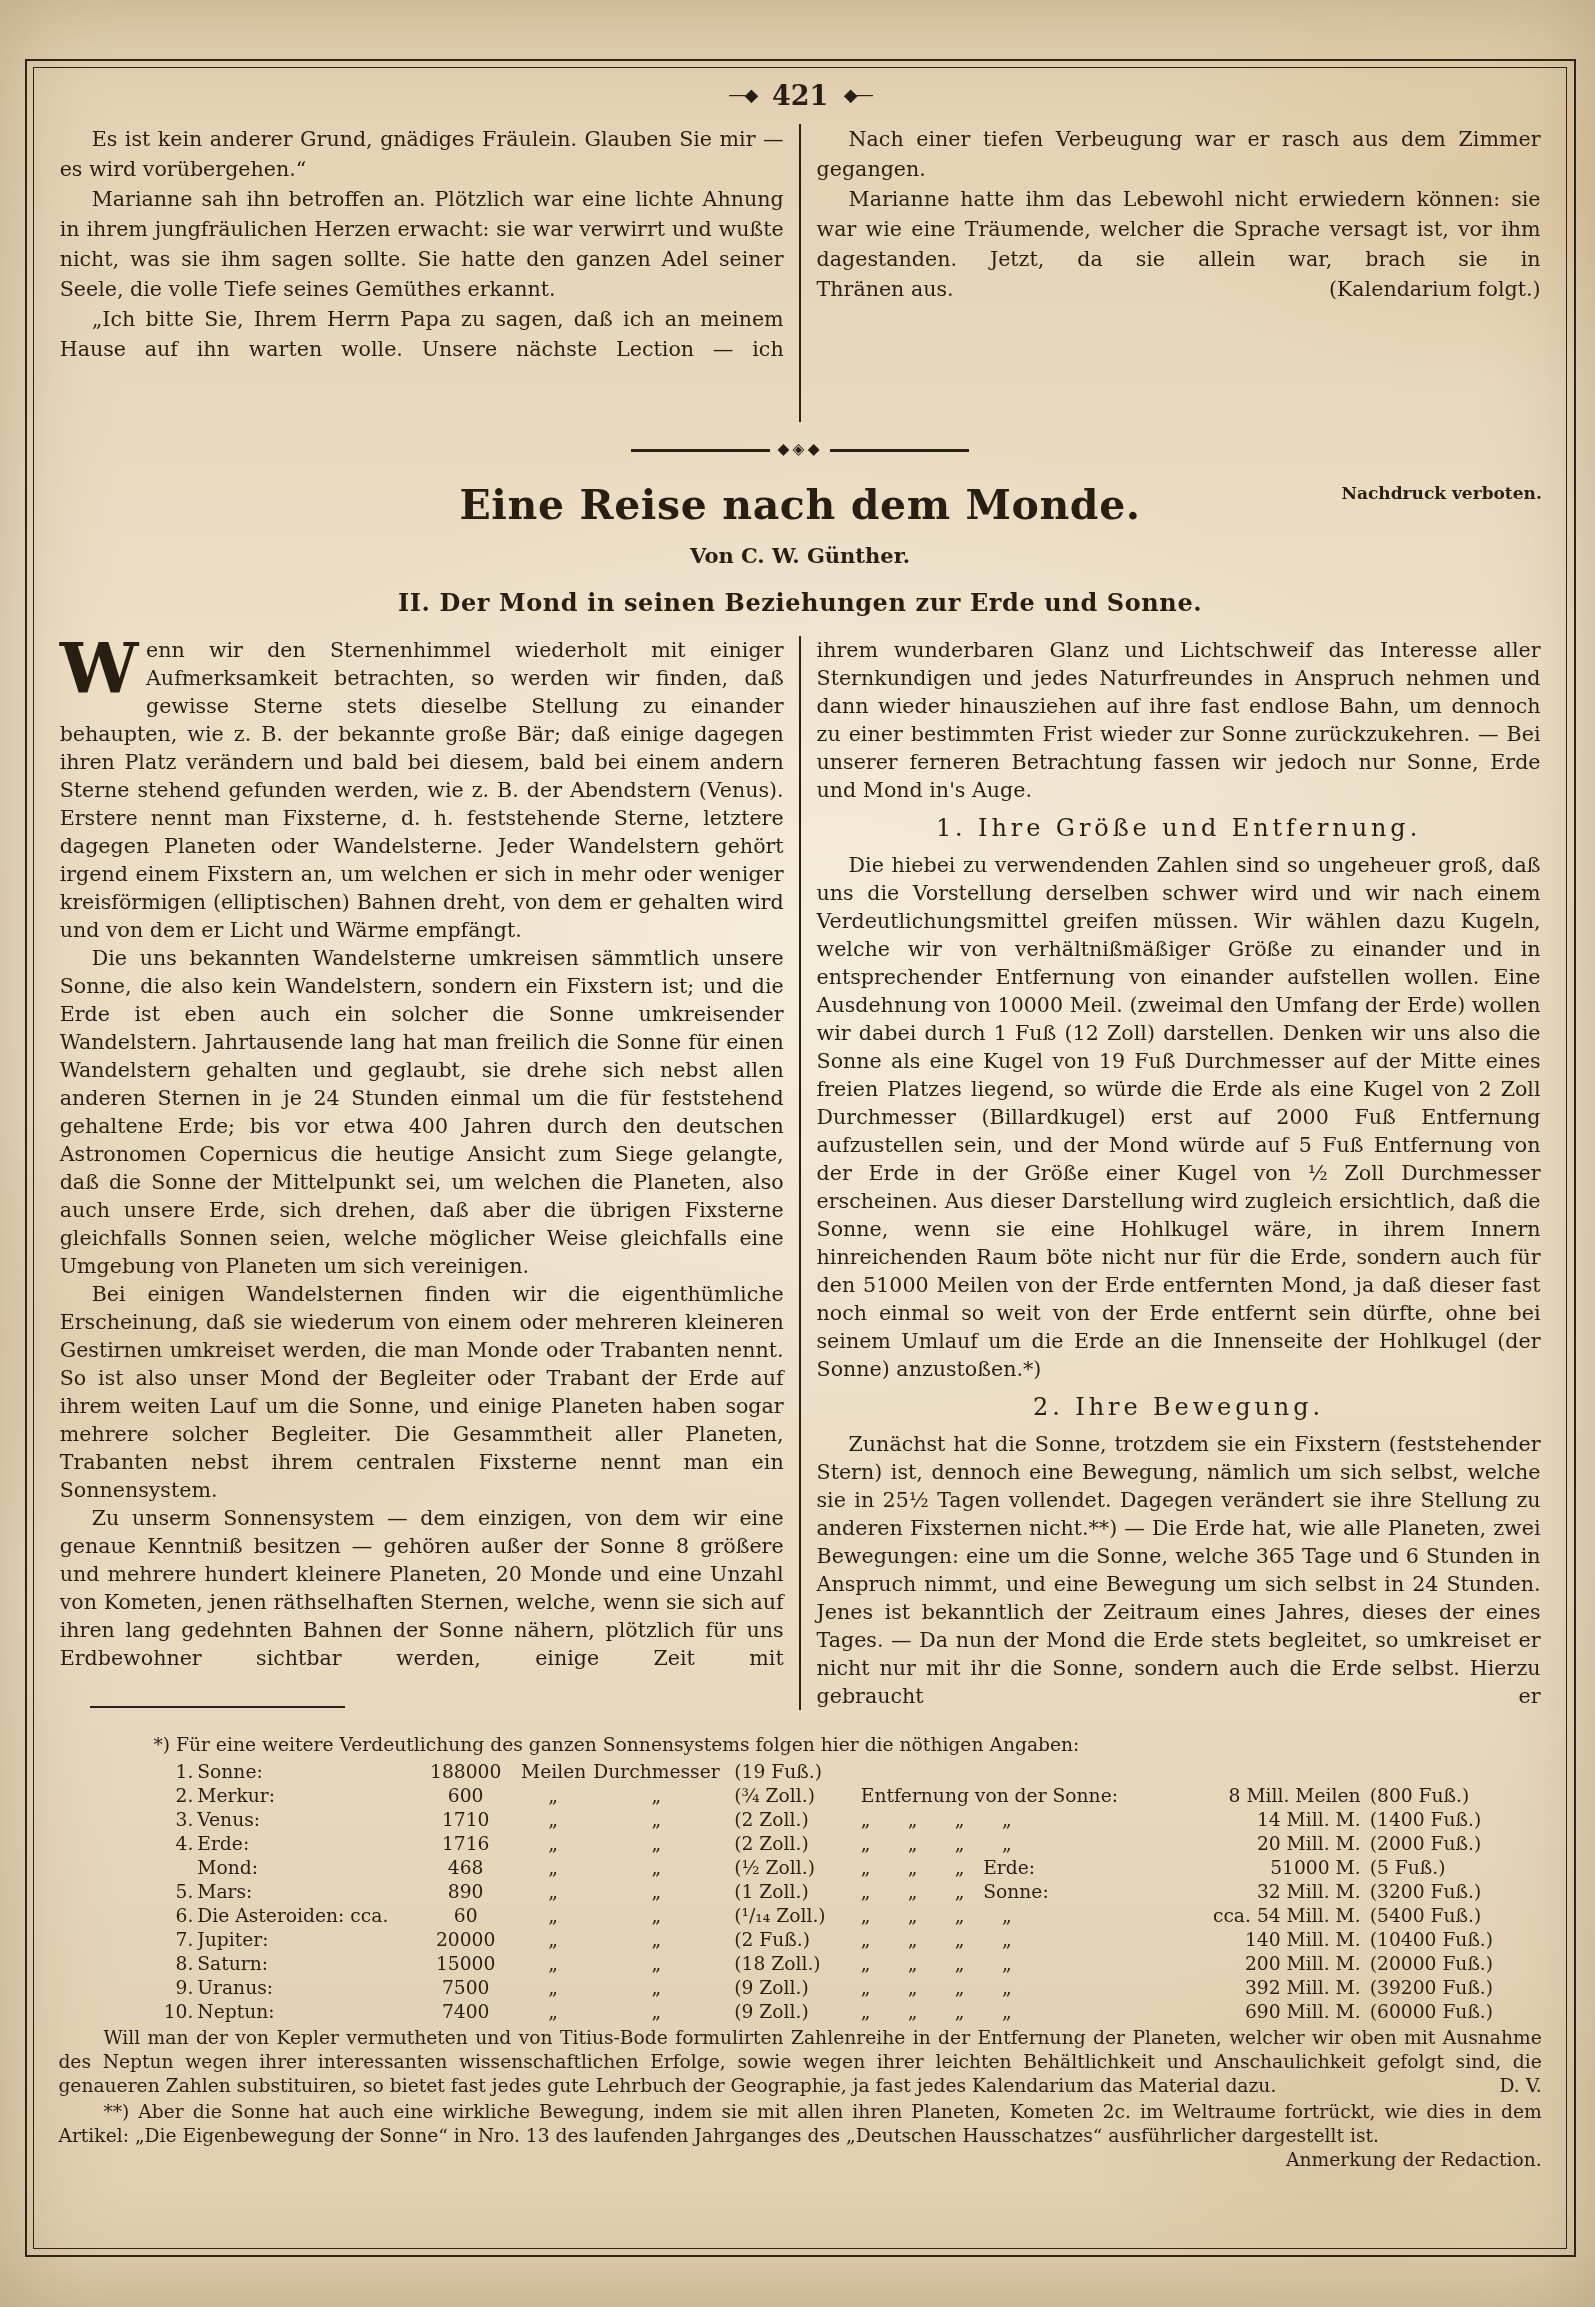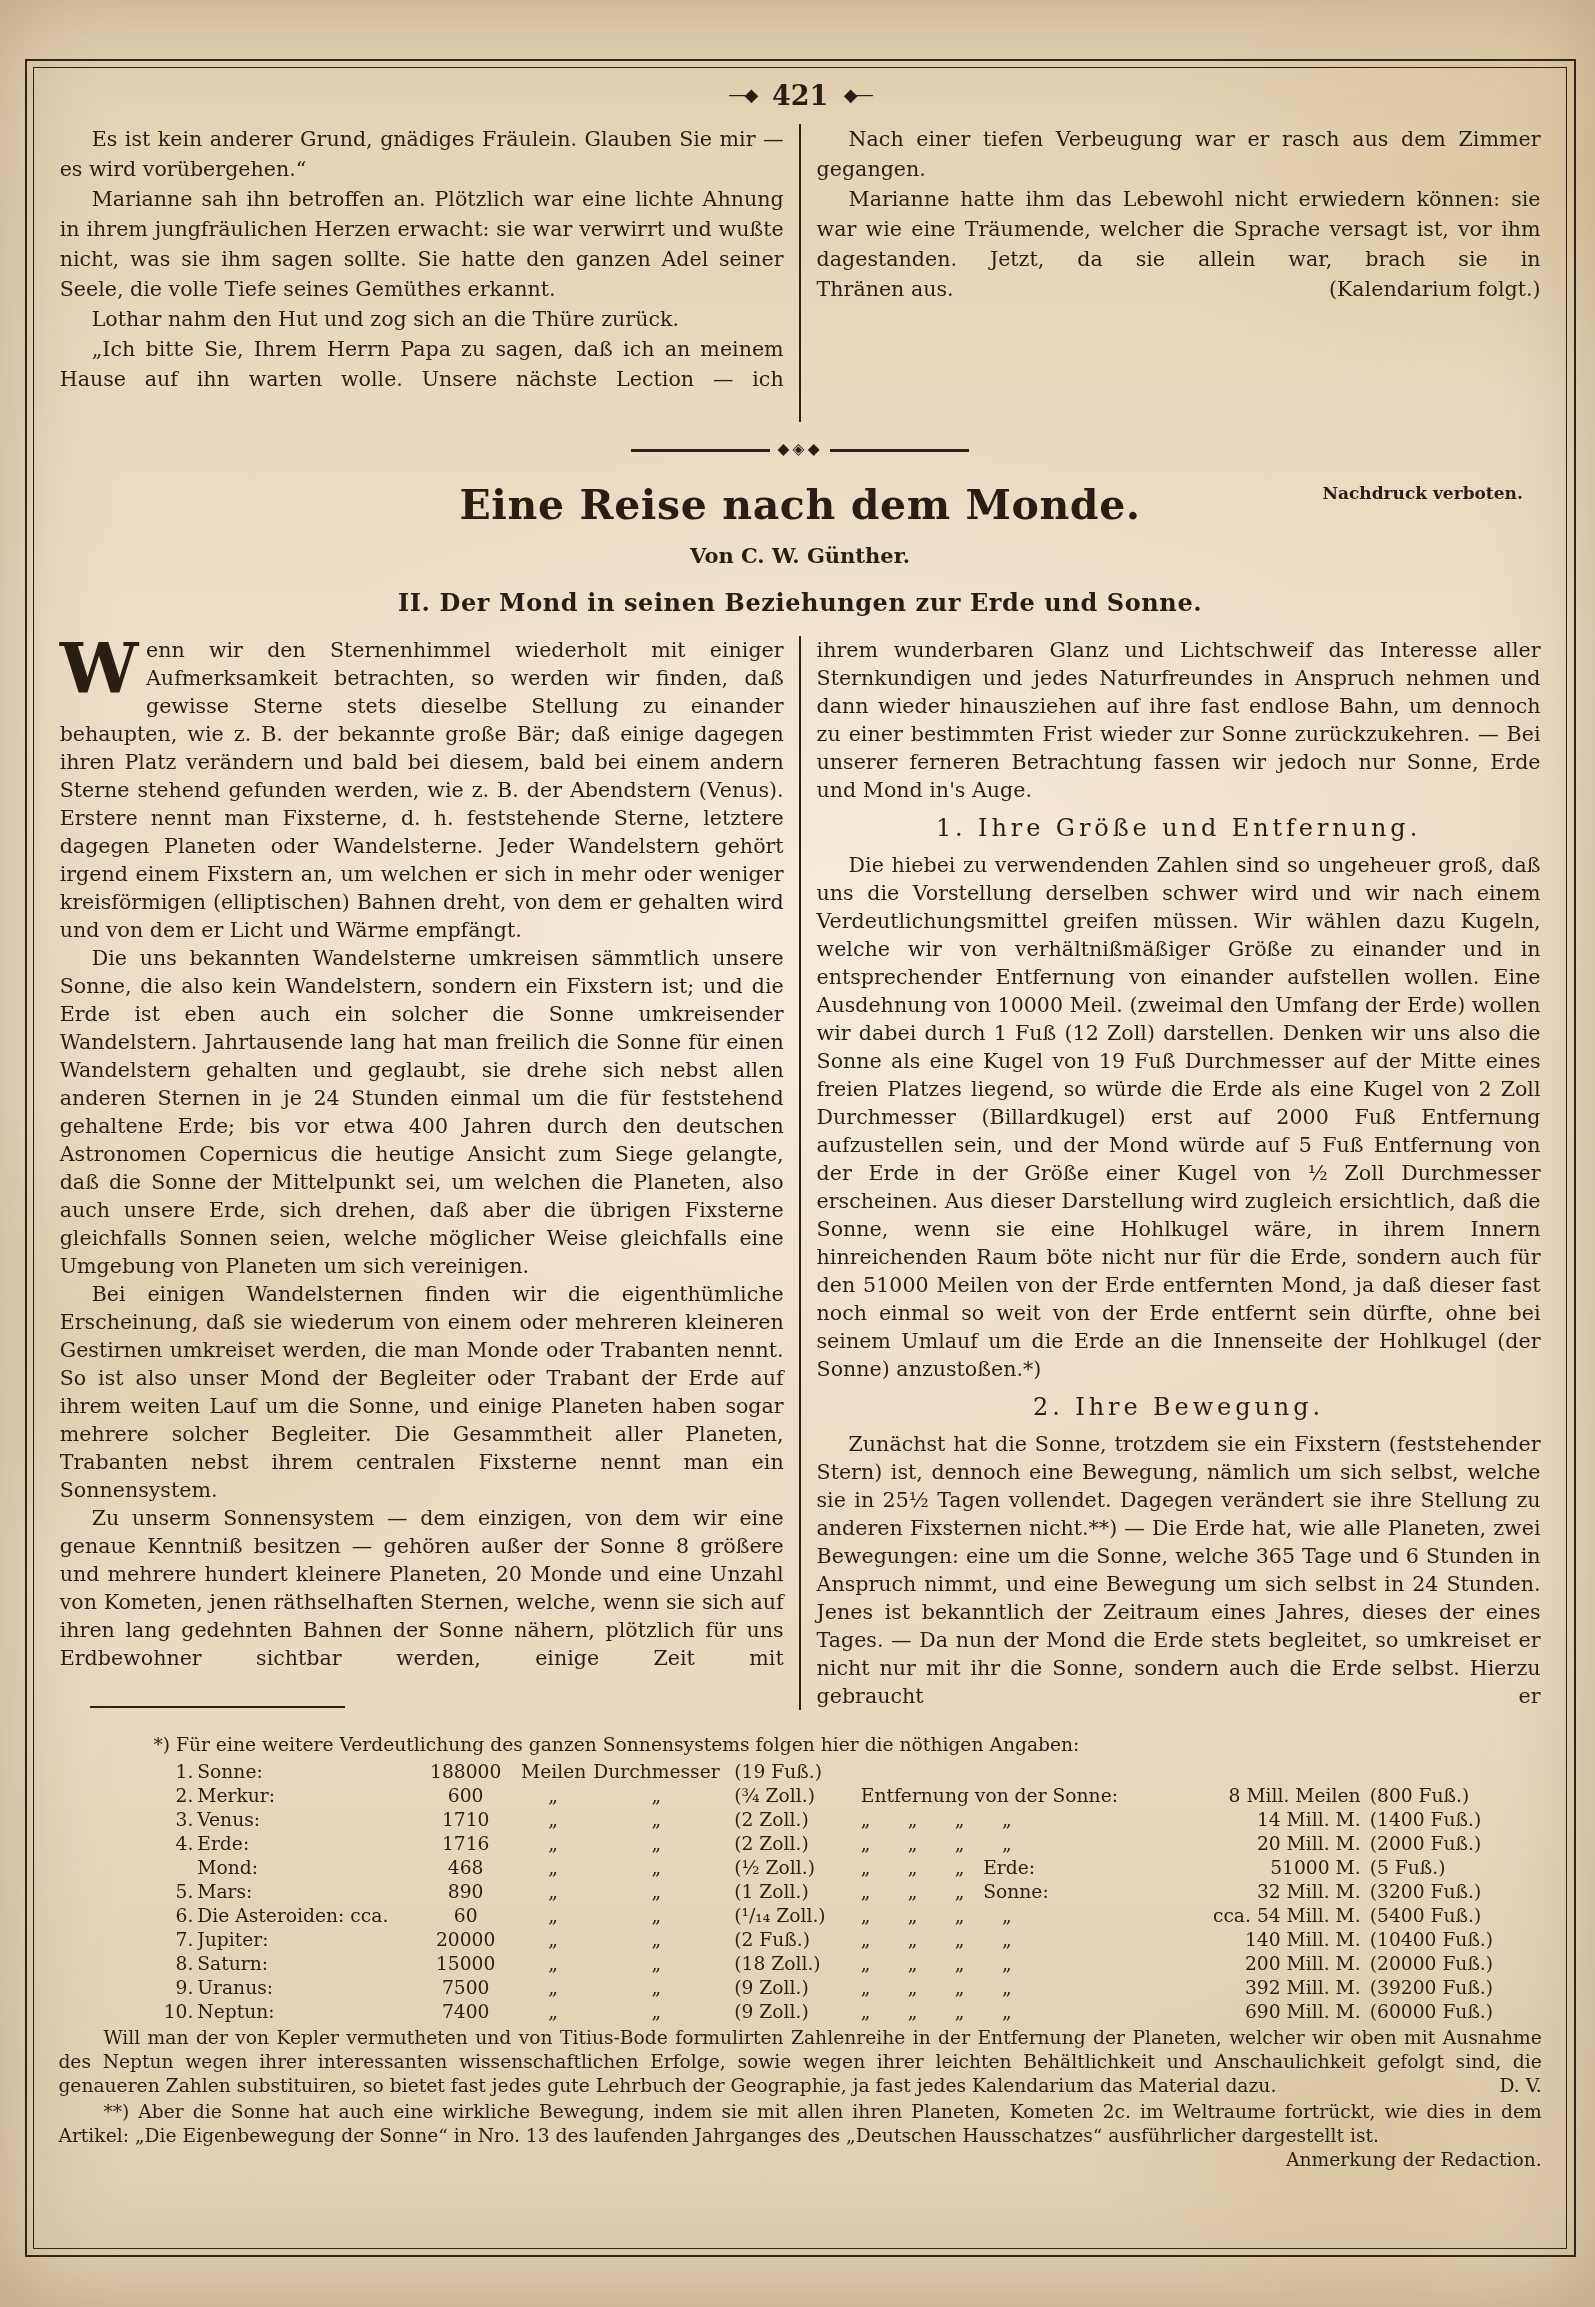--- a/index.html
+++ b/index.html
@@ -29,21 +29,21 @@
   .story .col {min-height:298px;}
   .para {margin:0; text-indent:32px; text-align:justify; font-size:20.6px; line-height:30px;}
   .article .para {line-height:28px;}
   .flush {text-indent:0;}
   .runover {text-align-last:justify;}
   .lastline {display:flex; justify-content:space-between; font-size:20.6px; line-height:30px;}
   .ornament-divider {display:flex; align-items:center; justify-content:center; gap:7.7px; margin:19.3px 0 22px;}
   .orn-line {width:139px; height:2.6px; background:#2b2114;}
   .orn-diamonds {font-size:15.5px; letter-spacing:3.2px; transform:translateY(-1.3px);}
   .title-block {position:relative; text-align:center; margin-bottom:19.3px;}
-  .notice {position:absolute; right:19px; top:1.3px; font-size:17px; font-weight:bold;}
+  .notice {position:absolute; right:0; top:1.3px; font-size:17px; font-weight:bold;}
   .title {font-size:41px; font-weight:bold; margin:3.9px 0 14px; letter-spacing:0.6px;}
   .byline {font-size:21px; font-weight:bold; margin:0 0 19.3px;}
   .section-heading {font-size:24px; font-weight:bold; margin:0; letter-spacing:0.6px;}
   .article .col {min-height:1057px;}
   .para.first {text-indent:0;}
   .para.first::first-letter {font-size:70px; float:left; line-height:0.78; padding:5.2px 7.7px 0 0; font-weight:bold;}
   .sub-heading {font-size:24px; font-weight:normal; letter-spacing:3.9px; text-align:center; margin:10.3px 0 9px;}
   .footnote-sep {width:255px; height:2.6px; background:#2b2114; margin:34px 0 0 30px;}
   .footnote {margin-top:23px; font-size:18.7px; line-height:24px;}
   .fn-intro {margin:0 0 2.6px; text-indent:95px;}
@@ -71,21 +71,20 @@
       <div class="page-header">
         <span class="orn">—◆</span>
         <span class="pagenum">421</span>
         <span class="orn">◆—</span>
       </div>
 
       <section class="two-col story">
         <div class="col">
           <p class="para">Es ist kein anderer Grund, gnädiges Fräulein. Glauben Sie mir — es wird vorübergehen.“</p>
           <p class="para">Marianne sah ihn betroffen an. Plötzlich war eine lichte Ahnung in ihrem jungfräulichen Herzen erwacht: sie war verwirrt und wußte nicht, was sie ihm sagen sollte. Sie hatte den ganzen Adel seiner Seele, die volle Tiefe seines Gemüthes erkannt.</p>
-          <p class="para">Lothar nahm den Hut und zog sich an die Thüre zurück.</p>
           <p class="para runover">„Ich bitte Sie, Ihrem Herrn Papa zu sagen, daß ich an meinem Hause auf ihn warten wolle. Unsere nächste Lection — ich</p>
         </div>
         <div class="vrule"></div>
         <div class="col">
           <p class="para">Nach einer tiefen Verbeugung war er rasch aus dem Zimmer gegangen.</p>
           <p class="para runover">Marianne hatte ihm das Lebewohl nicht erwiedern können: sie war wie eine Träumende, welcher die Sprache versagt ist, vor ihm dagestanden. Jetzt, da sie allein war, brach sie in</p>
           <div class="lastline">
             <span>Thränen aus.</span>
             <span class="cont">(Kalendarium folgt.)</span>
           </div>

